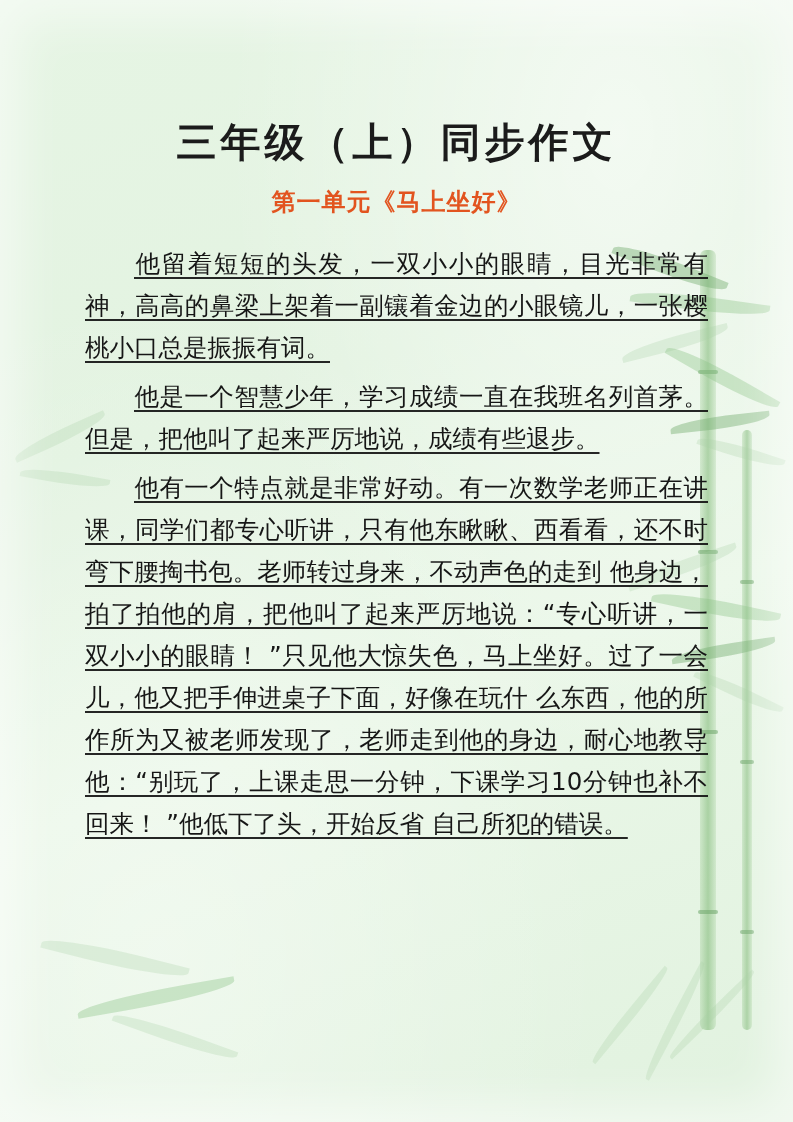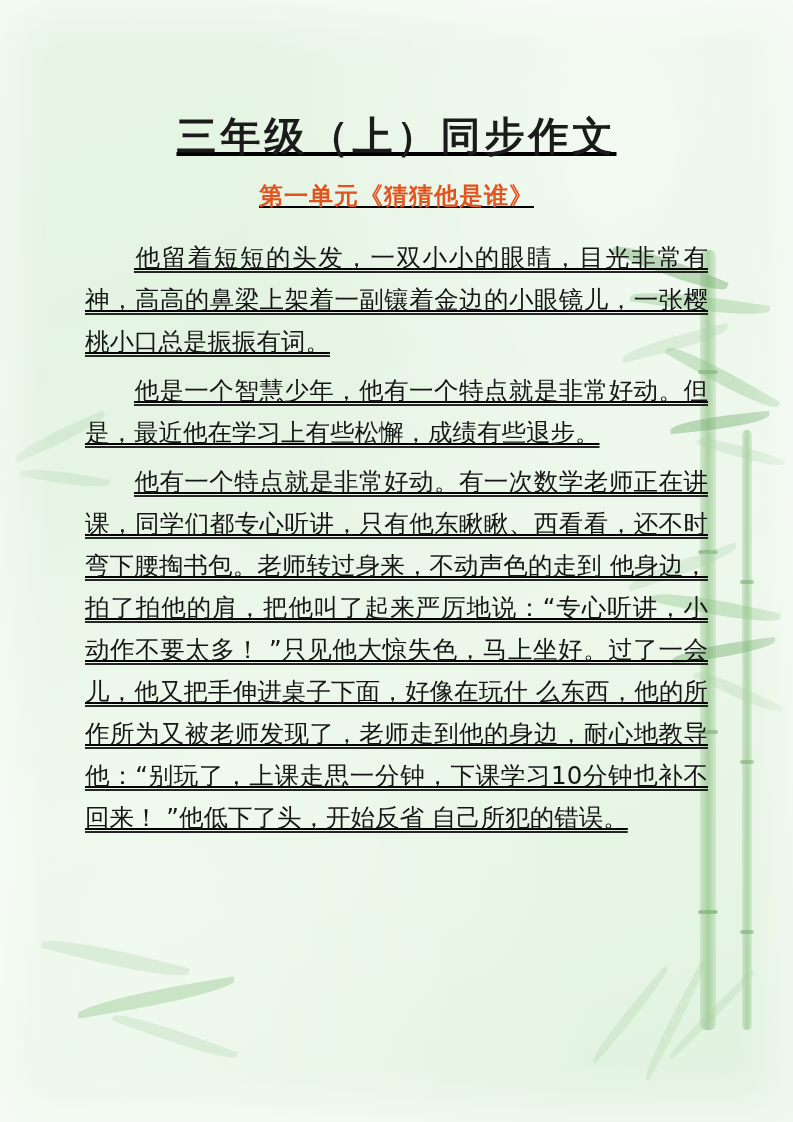--- a/index.html
+++ b/index.html
@@ -52,22 +52,21 @@
     position: absolute;
     background: rgba(140,195,135,0.38);
     border-radius: 70% 0 70% 0;
   }
   .leaf.pale { background: rgba(170,210,165,0.28); }
   .leaf.deep { background: rgba(120,175,115,0.45); }
 
   .content {
     position: relative;
     z-index: 5;
-    padding: 0 78px;
-    text-decoration: underline;
+    padding: 6px 78px;
   }
 
   .doc-title {
     margin: 0;
     padding-top: 112px;
     text-align: center;
     font-family: "DejaVu Sans", "Liberation Sans", sans-serif;
     font-size: 40px;
     font-weight: bold;
     letter-spacing: 4px;
@@ -153,22 +152,22 @@
 
   <div class="deco" style="left:560px; top:980px; width:220px; height:120px;">
     <span class="leaf pale" style="left:10px; top:30px; width:120px; height:10px; transform:rotate(-50deg);"></span>
     <span class="leaf pale" style="left:50px; top:36px; width:130px; height:10px; transform:rotate(-62deg);"></span>
     <span class="leaf pale" style="left:92px; top:30px; width:120px; height:9px; transform:rotate(-44deg);"></span>
   </div>
 
   <div class="content">
 
     <h1 class="doc-title">三年级（上）同步作文</h1>
-    <h2 class="doc-subtitle">第一单元《猜猜他是谁》</h2>
+    <h2 class="doc-subtitle">第一单元《马上坐好》</h2>
 
     <div class="essay">
       <p class="para"><span class="indent"></span><span>他留着短短的头发，一双小小的眼睛，目光非常有神，高高的鼻梁上架着一副镶着金边的小眼镜儿，一张樱桃小口总是振振有词。</span></p>
-      <p class="para"><span class="indent"></span><span>他是一个智慧少年，他有一个特点就是非常好动。但是，最近他在学习上有些松懈，成绩有些退步。</span></p>
-      <p class="para"><span class="indent"></span><span>他有一个特点就是非常好动。有一次数学老师正在讲课，同学们都专心听讲，只有他东瞅瞅、西看看，还不时弯下腰掏书包。老师转过身来，不动声色的走到 他身边，拍了拍他的肩，把他叫了起来严厉地说：“专心听讲，小动作不要太多！ ”只见他大惊失色，马上坐好。过了一会儿，他又把手伸进桌子下面，好像在玩什 么东西，他的所作所为又被老师发现了，老师走到他的身边，耐心地教导他：“别玩了，上课走思一分钟，下课学习10分钟也补不回来！ ”他低下了头，开始反省 自己所犯的错误。</span></p>
+      <p class="para"><span class="indent"></span><span>他是一个智慧少年，学习成绩一直在我班名列首茅。但是，把他叫了起来严厉地说，成绩有些退步。</span></p>
+      <p class="para"><span class="indent"></span><span>他有一个特点就是非常好动。有一次数学老师正在讲课，同学们都专心听讲，只有他东瞅瞅、西看看，还不时弯下腰掏书包。老师转过身来，不动声色的走到 他身边，拍了拍他的肩，把他叫了起来严厉地说：“专心听讲，一双小小的眼睛！ ”只见他大惊失色，马上坐好。过了一会儿，他又把手伸进桌子下面，好像在玩什 么东西，他的所作所为又被老师发现了，老师走到他的身边，耐心地教导他：“别玩了，上课走思一分钟，下课学习10分钟也补不回来！ ”他低下了头，开始反省 自己所犯的错误。</span></p>
     </div>
 
   </div>
 </div>
 
 </body></html>

